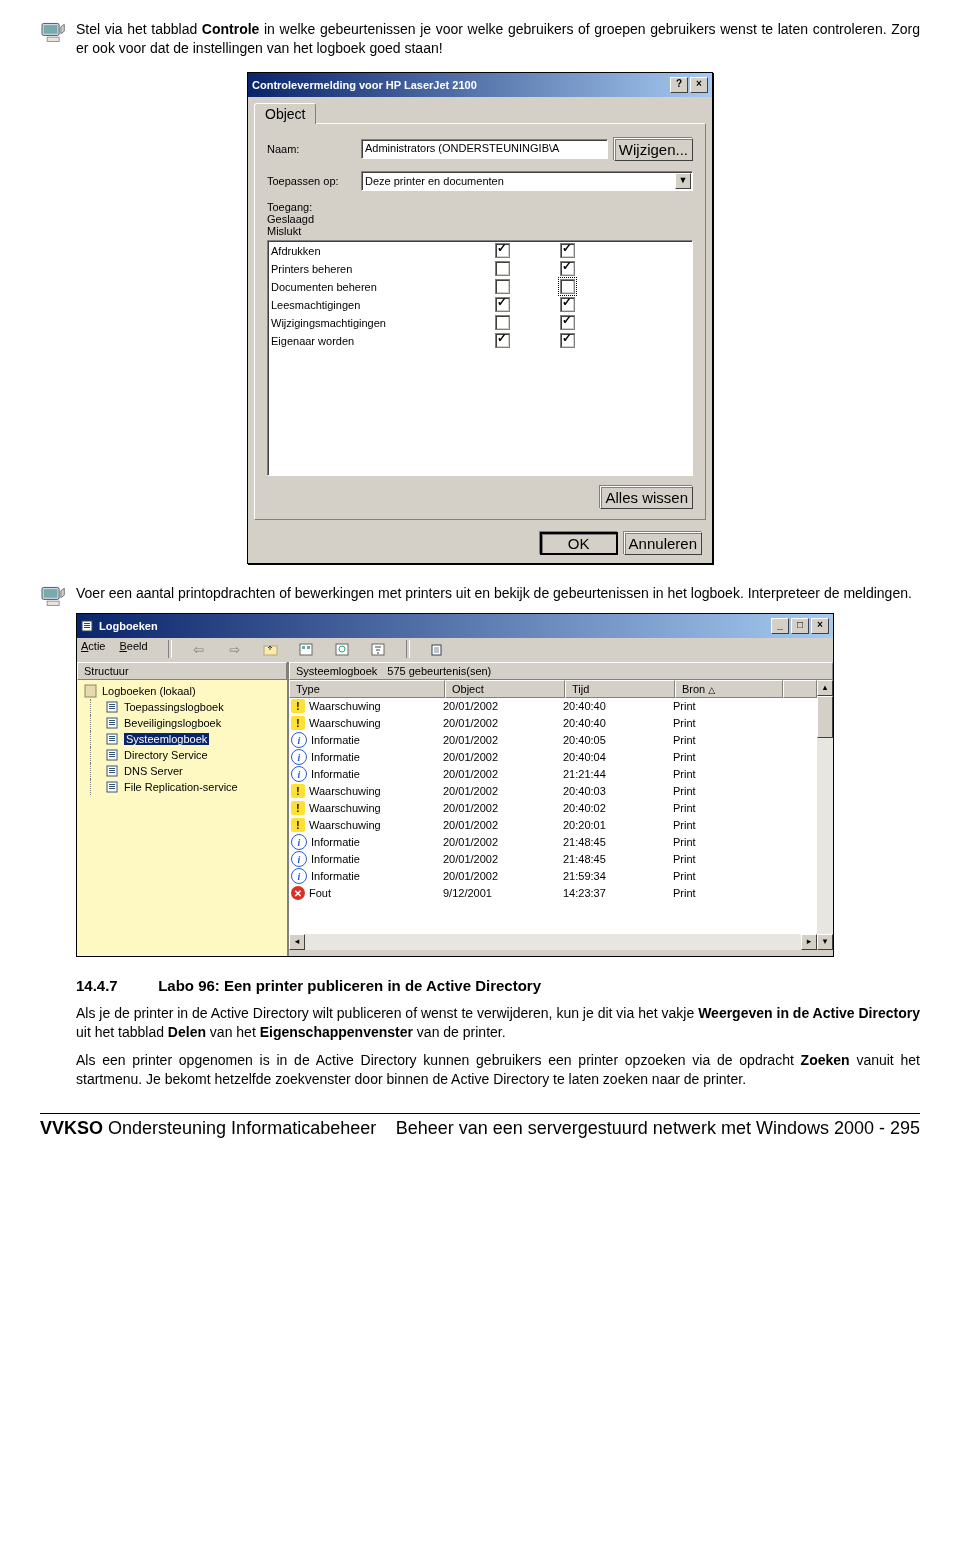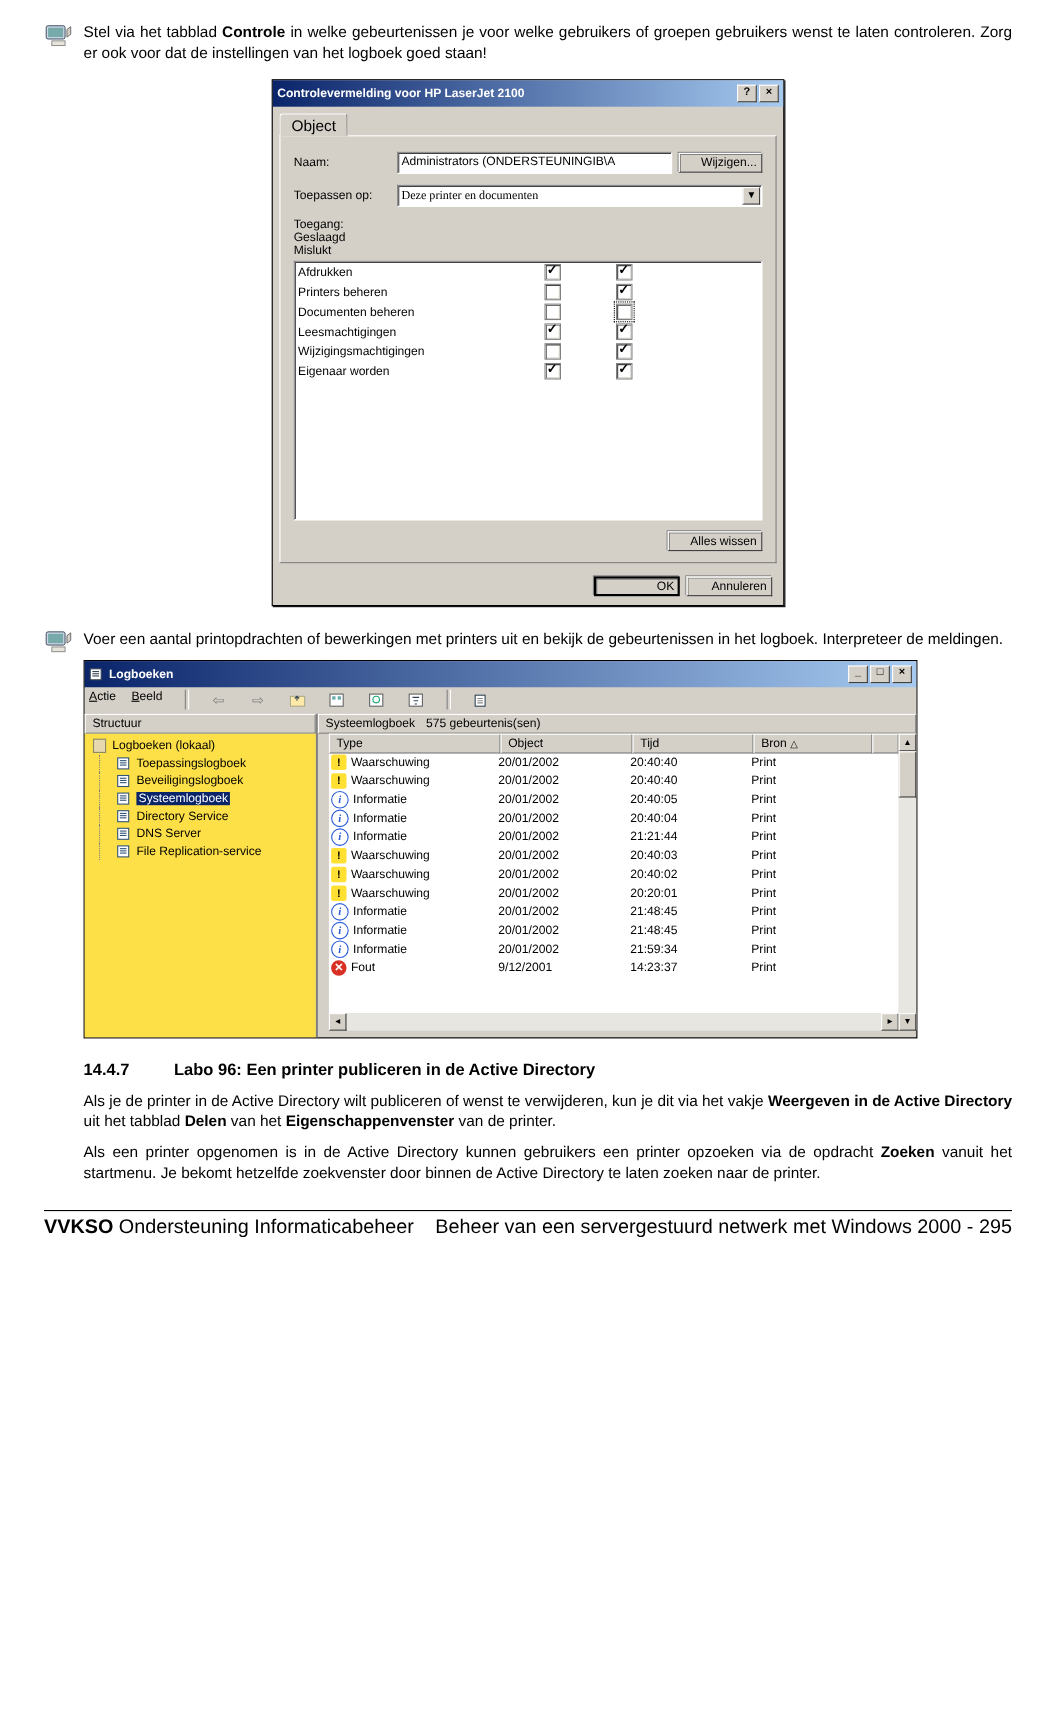--- a/index.html
+++ b/index.html
@@ -113,21 +113,20 @@
     border: 1px solid #808080;
     border-right-color: #fff;
     border-bottom-color: #fff;
     box-shadow: inset 1px 1px 0 #404040;
     padding: 1px 3px;
     height: 16px;
     flex: 1;
     display: flex;
     align-items: center;
     position: relative;
-    font-family: Liberation Serif, serif;
   }
   .dropdown .dropbtn {
     position: absolute;
     right: 1px;
     top: 1px;
     width: 14px;
     height: 14px;
     background: #d4d0c8;
     border: 1px solid #fff;
     border-right-color: #404040;
@@ -136,22 +135,22 @@
     line-height: 12px;
     font-size: 9px;
   }
   .btn {
     background: #d4d0c8;
     border: 1px solid #fff;
     border-right-color: #404040;
     border-bottom-color: #404040;
     box-shadow: 1px 1px 0 #808080 inset, -1px -1px 0 #808080;
     padding: 2px 4px;
-    text-align: right;
-    font-size: 11px;
+    text-align: center;
+    font-size: 15px;
     min-width: 70px;
     box-sizing: border-box;
   }
   .btnrow {
     display: flex;
     justify-content: flex-end;
     gap: 6px;
     padding: 6px 10px 8px 10px;
   }
   .listbox {
@@ -240,21 +239,21 @@
   }
   .pane-head {
     background: #d4d0c8;
     border: 1px solid #fff;
     border-right-color: #808080;
     border-bottom-color: #808080;
     padding: 2px 6px;
     font-size: 11px;
   }
   .treecontent {
-    background: #fde047;
+    background: #fef9c3;
     height: 270px;
     padding: 3px;
     font-size: 11px;
   }
   .treeitem {
     display: flex;
     align-items: center;
     padding: 1px 0 1px 4px;
     gap: 4px;
   }
@@ -341,21 +340,20 @@
     border-right-color: #404040;
     border-bottom-color: #404040;
     width: 14px;
     height: 14px;
     font-size: 9px;
     text-align: center;
     line-height: 12px;
   }
   .tablewrap {
     display: flex;
-    padding-left: 10px;
   }
   .heading {
     margin: 16px 0 10px 36px;
     font-weight: bold;
     font-size: 15px;
   }
   .heading .hnr { display:inline-block; width: 78px; }
   .footer {
     border-top: 1px solid #000;
     margin-top: 24px;

